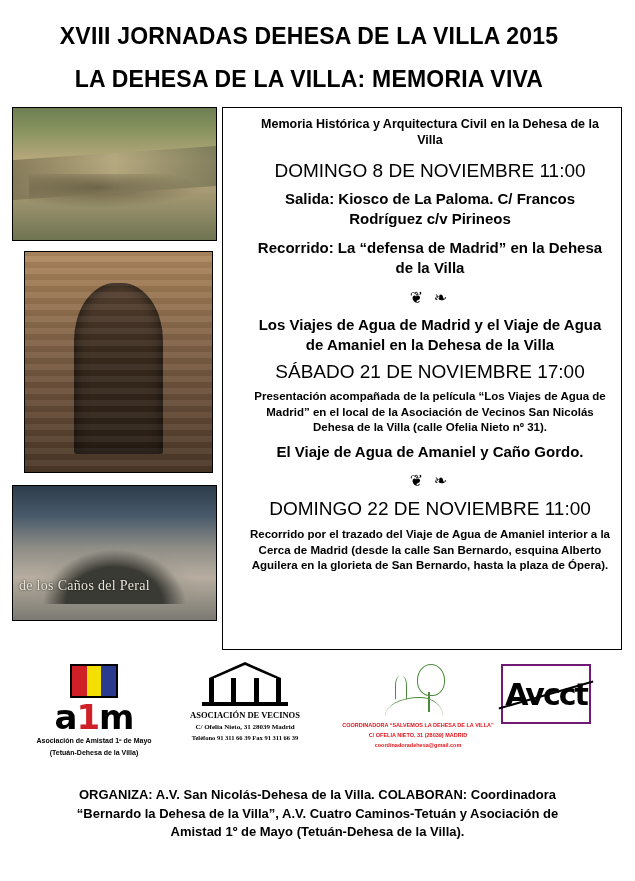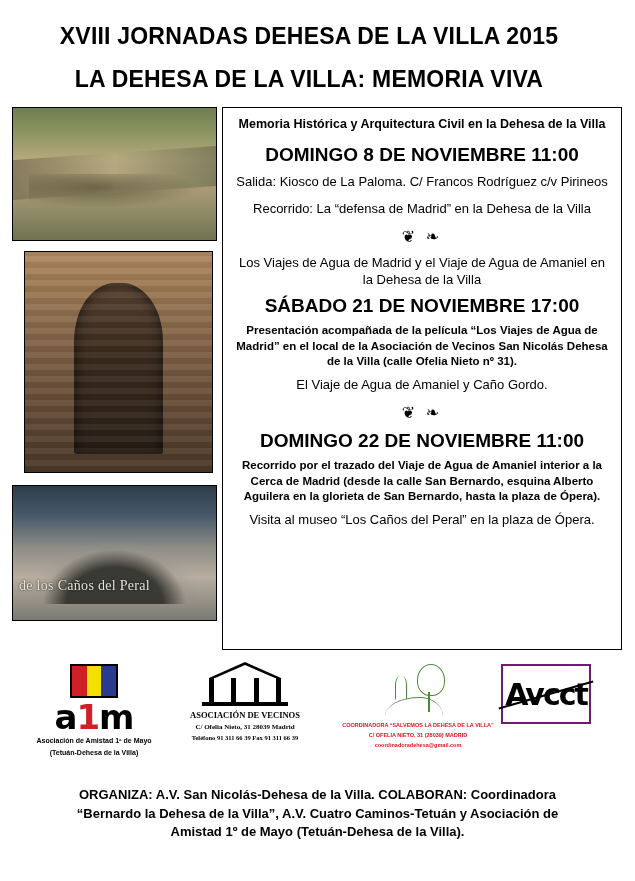--- a/index.html
+++ b/index.html
@@ -125,38 +125,38 @@
     text-shadow: 0 0 2px rgba(0,0,0,.9);
   }
   .text-box {
     position: absolute;
     left: 222px;
     top: 0;
     width: 400px;
     min-height: 543px;
     border: 1px solid #000;
     box-sizing: border-box;
-    padding: 8px 10px 10px 10px;
+    padding: 8px 10px 10px 26px;
     text-align: center;
   }
   .tb-intro {
     font-size: 12.5px;
     font-weight: bold;
     line-height: 1.28;
     margin-bottom: 12px;
   }
   .tb-date {
     font-size: 19px;
-    font-weight: bold;
+    font-weight: normal;
     line-height: 1.2;
     margin: 6px 0 6px 0;
   }
   .tb-line {
-    font-size: 13px;
-    font-weight: normal;
+    font-size: 15px;
+    font-weight: bold;
     line-height: 1.32;
     margin: 2px 0;
   }
   .tb-para {
     font-size: 11.5px;
     font-weight: bold;
     line-height: 1.34;
     margin: 6px 0;
   }
   .tb-sep {
@@ -328,21 +328,20 @@
       <div class="tb-line">Los Viajes de Agua de Madrid y el Viaje de Agua de Amaniel en la Dehesa de la Villa</div>
 
       <div class="tb-date">SÁBADO 21 DE NOVIEMBRE 17:00</div>
       <div class="tb-para">Presentación acompañada de la película “Los Viajes de Agua de Madrid” en el local de la Asociación de Vecinos San Nicolás Dehesa de la Villa  (calle Ofelia Nieto nº 31).</div>
       <div class="tb-line">El Viaje de Agua de Amaniel y Caño Gordo.</div>
 
       <div class="tb-sep">❦ ❧</div>
 
       <div class="tb-date">DOMINGO 22 DE NOVIEMBRE 11:00</div>
       <div class="tb-para">Recorrido por el trazado del Viaje de Agua de Amaniel interior a la Cerca de Madrid (desde la calle San Bernardo, esquina Alberto Aguilera en la  glorieta de San Bernardo,  hasta la plaza de Ópera).</div>
-      <div class="tb-line">Visita al museo “Los Caños del Peral”  en la plaza de Ópera.</div>
     </div>
 
   </div>
 
   <div class="logos">
 
     <div class="logo logo-a1m">
       <div class="a1m-mark">
         <i class="r"></i>
           <i class="y"></i>

